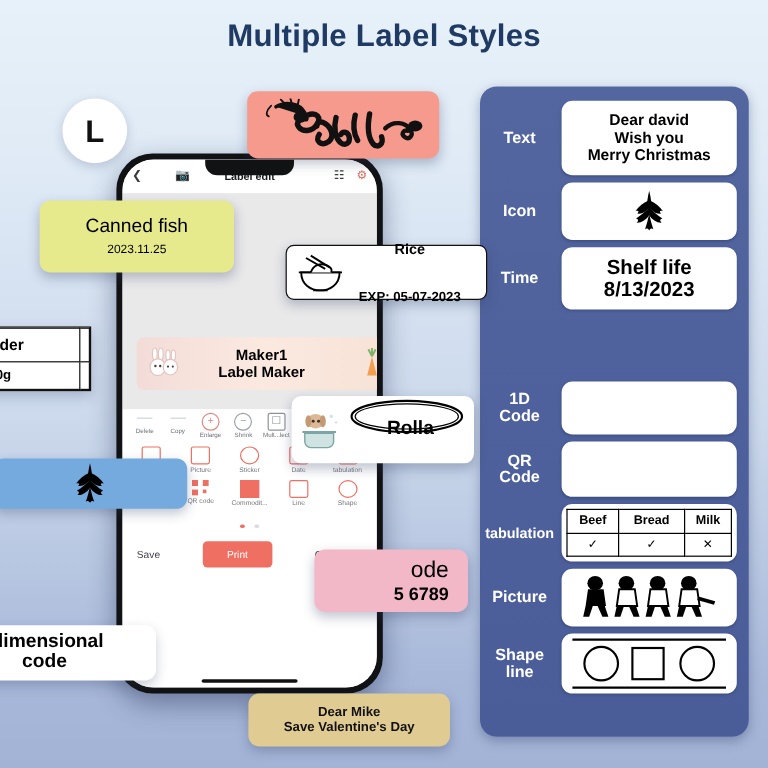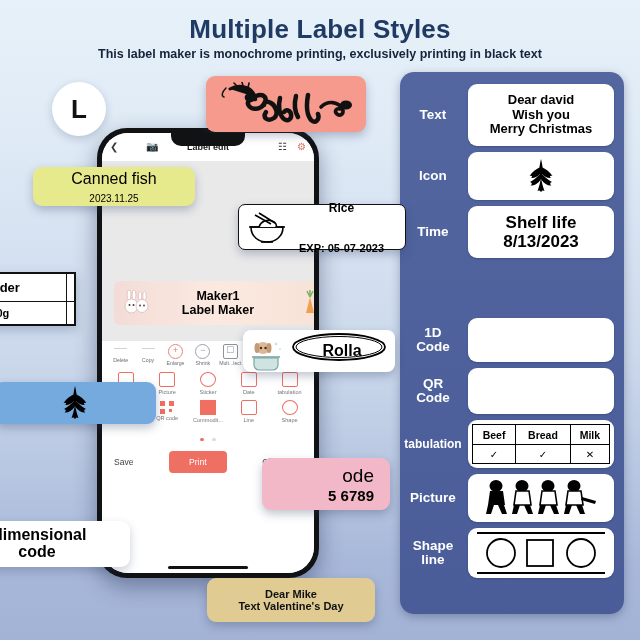--- a/index.html
+++ b/index.html
@@ -117,34 +117,34 @@
     background:#fff;display:flex;align-items:center;justify-content:center;
     font-size:26px;font-weight:bold;color:#111;
     box-shadow:0 3px 9px rgba(45,60,95,.22);
   }
   .dragon{
     position:absolute;left:206px;top:76px;width:160px;height:56px;border-radius:9px;
     background:#f59a8c;display:flex;align-items:center;justify-content:center;
     box-shadow:0 4px 10px rgba(45,60,95,.3);
   }
   .canned{
-    position:absolute;left:33px;top:167px;width:162px;height:39px;border-radius:9px;
+    position:absolute;left:33px;top:167px;width:162px;height:60px;border-radius:9px;
     background:#e6e98c;box-shadow:0 4px 10px rgba(45,60,95,.3);
     display:flex;flex-direction:column;align-items:center;justify-content:center;
   }
   .canned .l1{font-size:16px;}
   .canned .l2{font-size:10px;margin-top:5px;}
   .ricechip{
     position:absolute;left:238px;top:204px;width:166px;height:44px;border-radius:7px;
     background:#fff;border:1.6px solid #111;
     display:flex;align-items:center;box-shadow:0 4px 10px rgba(45,60,95,.3);
   }
   .rollachip{
-    position:absolute;left:243px;top:330px;width:152px;height:42px;border-radius:8px;
-    background:#fff;display:flex;align-items:flex-end;box-shadow:0 4px 10px rgba(45,60,95,.3);
+    position:absolute;left:243px;top:330px;width:152px;height:56px;border-radius:8px;
+    background:#fff;display:flex;align-items:center;box-shadow:0 4px 10px rgba(45,60,95,.3);
   }
   .tablechip{
     position:absolute;left:-74px;top:272px;width:148px;height:52px;
     background:#fff;border:1.4px solid #111;box-shadow:0 4px 10px rgba(45,60,95,.25);
   }
   .tablechip table{border-collapse:collapse;width:100%;height:100%;}
   .tablechip td{border:1.2px solid #111;text-align:center;font-size:13px;font-weight:bold;color:#000;}
   .tablechip td.sm{font-size:11px;font-weight:bold;}
   .bluechip{
     position:absolute;left:-6px;top:382px;width:162px;height:42px;border-radius:9px;
@@ -171,21 +171,20 @@
     display:flex;flex-direction:column;align-items:center;justify-content:center;
   }
   .valentine .l1,.valentine .l2{font-size:11px;font-weight:bold;color:#111;}
 </style>
 </head>
 <body>
 
 <div class="stage">
 
   <div class="title">Multiple Label Styles</div>
-  <div class="subtitle">This label maker is monochrome printing,  exclusively printing in black text</div>
 
   <div class="panel">
 
     <div class="prow" style="top:12px;height:62px;">
       <div class="plabel">Text</div>
       <div class="pcard" style="margin-right:10px;height:62px;">
         <div class="pcard-text" style="font-size:13px;">
           <div>Dear david</div>
           <div>Wish you</div>
           <div>Merry Christmas</div>
@@ -551,16 +550,16 @@
     </div>
   </div>
 
   <div class="pinkchip">
     <div class="l1">ode</div>
     <div class="l2">5 6789</div>
   </div>
 
   <div class="valentine">
     <div class="l1">Dear Mike</div>
-    <div class="l2">Text Valentine's Day</div>
+    <div class="l2">Save Valentine's Day</div>
   </div>
 
 </div>
 
 </body></html>

